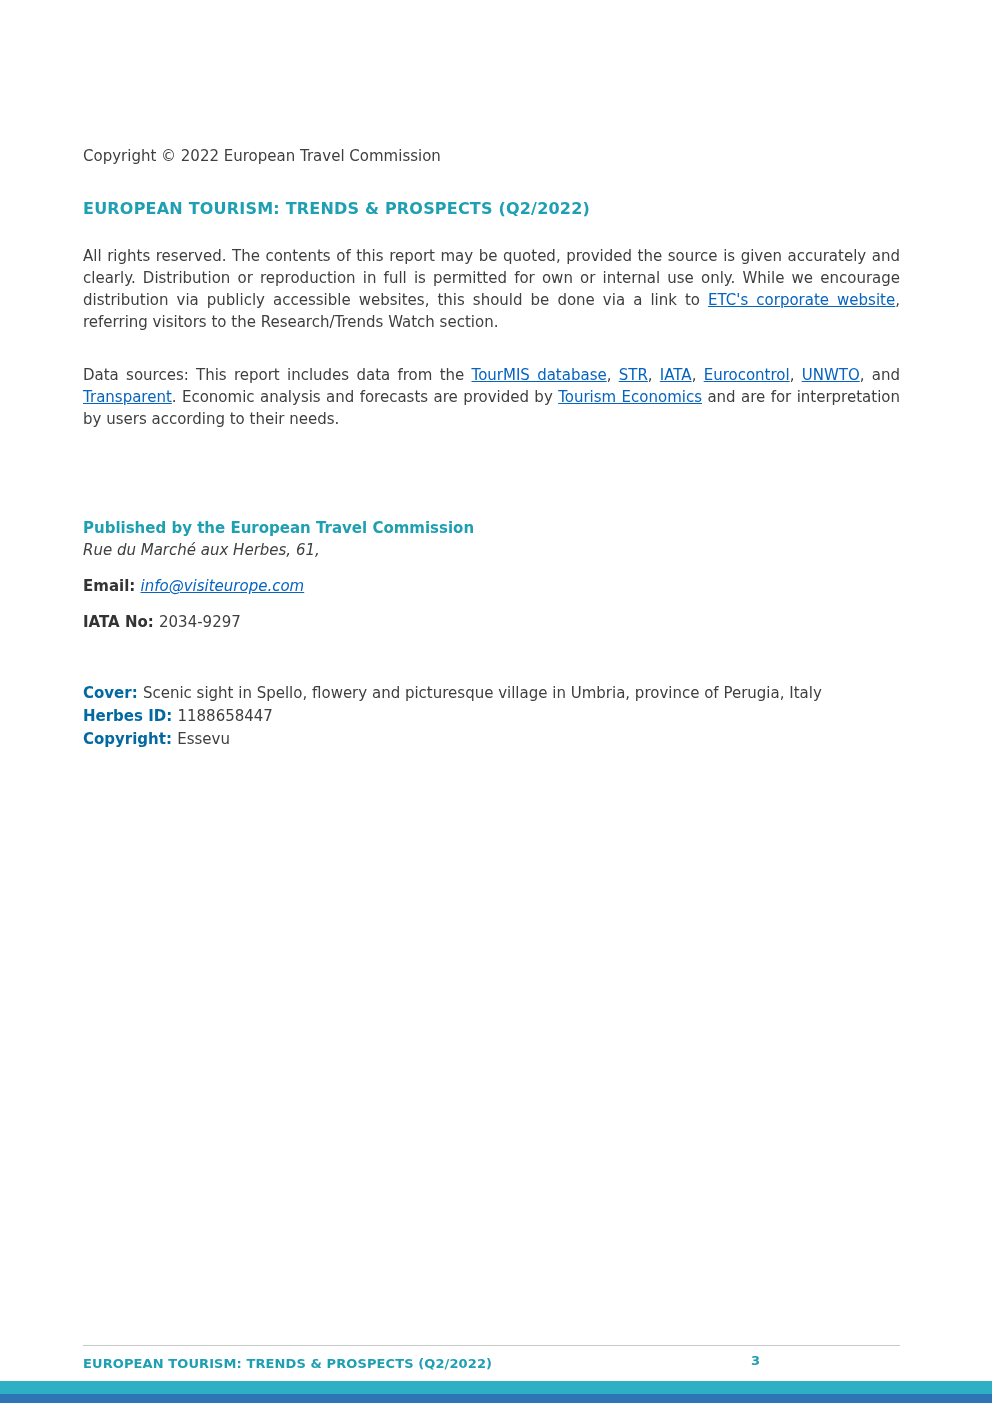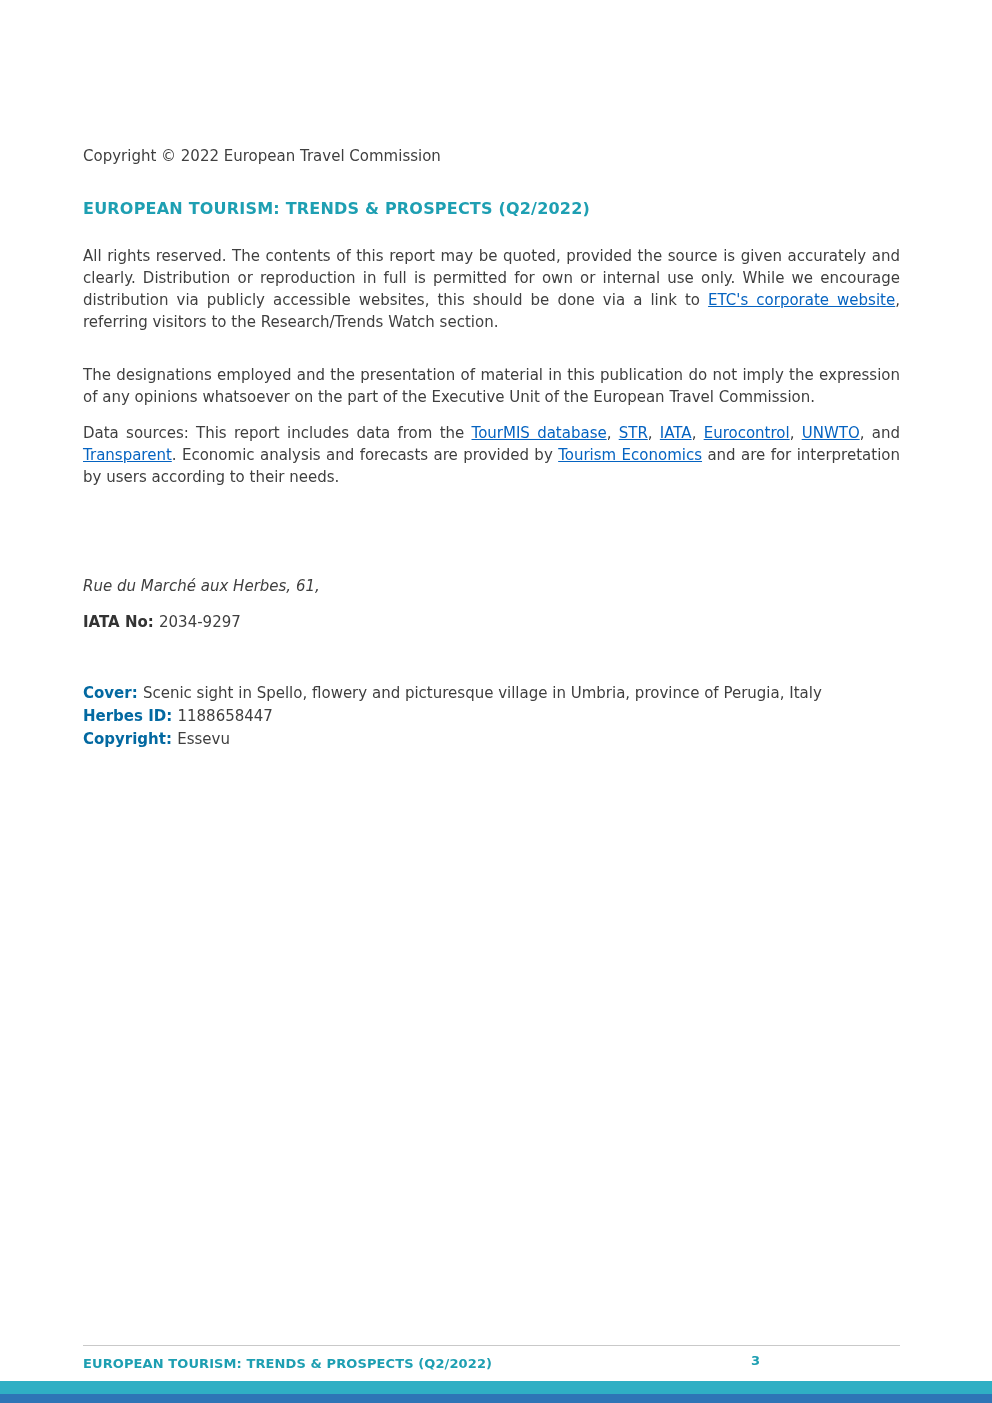--- a/index.html
+++ b/index.html
@@ -104,29 +104,30 @@
 
 <div class="page">
   <div class="content">
 
     <p class="copyright-line">Copyright © 2022 European Travel Commission</p>
 
     <h1 class="doc-title">EUROPEAN TOURISM: TRENDS &amp; PROSPECTS (Q2/2022)</h1>
 
     <p class="para rights"><span>All rights reserved. The contents of this report may be quoted, provided the source is given accurately and clearly. Distribution or reproduction in full is permitted for own or internal use only. While we encourage distribution via publicly accessible websites, this should be done via a link to </span><a class="link" href="#">ETC's corporate website</a><span>, referring visitors to the Research/Trends Watch section.</span></p>
 
-    <p class="para designations">The designations employed and the presentation of material in this publication do not imply the expression of any opinions whatsoever on the part of the Executive Unit of the European Travel Commission.</p>
 
     <p class="para datasources"><span>Data sources: This report includes data from the </span><a class="link" href="#">TourMIS database</a><span>, </span><a class="link" href="#">STR</a><span>, </span><a class="link" href="#">IATA</a><span>, </span><a class="link" href="#">Eurocontrol</a><span>, </span><a class="link" href="#">UNWTO</a><span>, and </span><a class="link" href="#">Transparent</a><span>. Economic analysis and forecasts are provided by </span><a class="link" href="#">Tourism Economics</a><span> and are for interpretation by users according to their needs.</span></p>
 
     <div class="address-block">
+      <div class="publisher-heading">Published by the European Travel Commission</div>
       <div class="address-line">Rue du Marché aux Herbes, 61,</div>
     </div>
 
 
+    <div class="label-line"><span class="label">Email: </span><a class="link italic" href="#">info@visiteurope.com</a></div>
 
     <div class="label-line issn-line"><span class="label">IATA No: </span><span>2034-9297</span></div>
 
     <div class="credits-block">
     </div>
 
     <div class="cover-block">
       <div class="cover-line"><span class="label">Cover: </span><span>Scenic sight in Spello, flowery and picturesque village in Umbria, province of Perugia, Italy</span></div>
       <div class="cover-line"><span class="label">Herbes ID: </span><span>1188658447</span></div>
       <div class="cover-line"><span class="label">Copyright: </span><span>Essevu</span></div>

